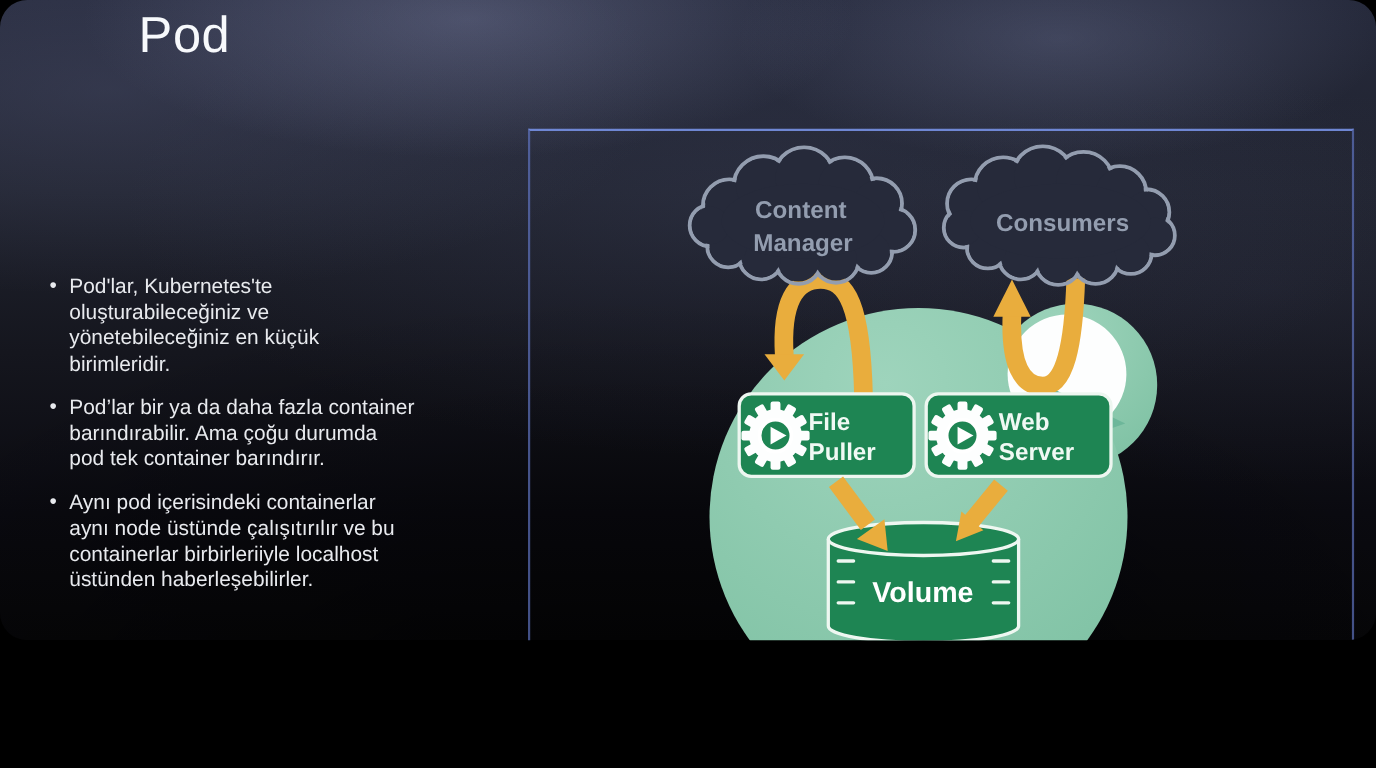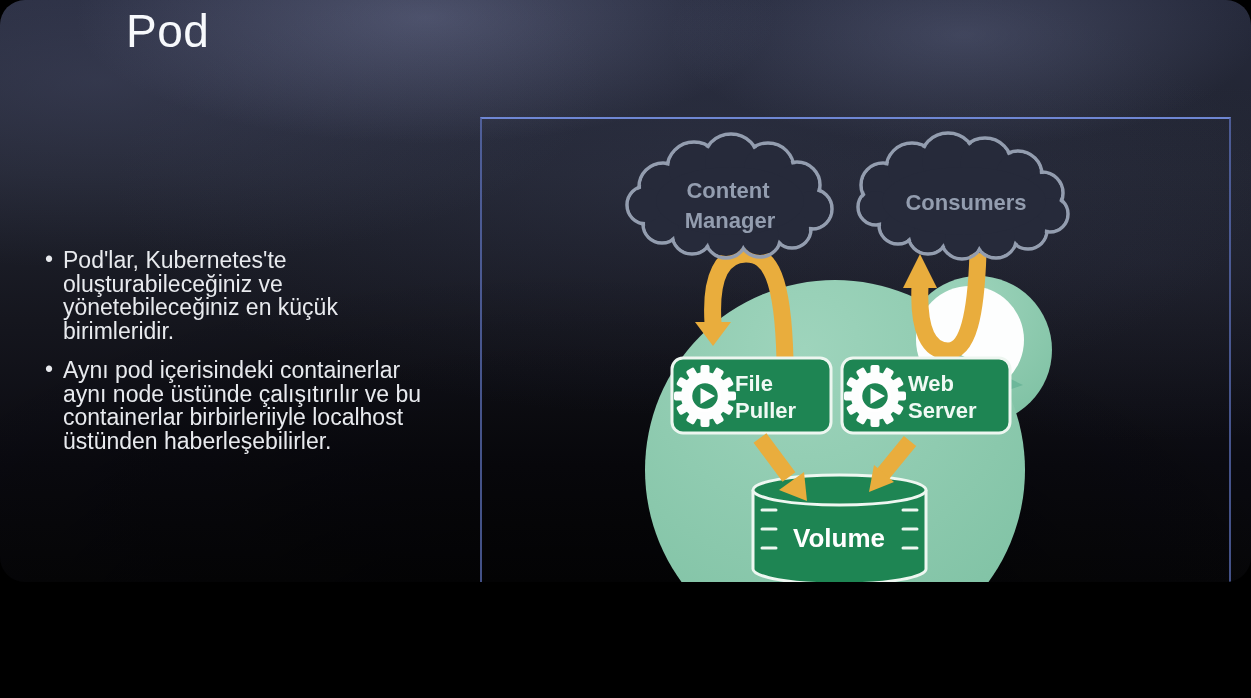--- a/index.html
+++ b/index.html
@@ -18,21 +18,21 @@
       radial-gradient(600px 240px at 92% 45%, rgba(70,75,105,.16), transparent 75%),
       radial-gradient(1000px 500px at 45% 115%, rgba(0,0,0,.65), transparent 80%),
       linear-gradient(180deg,#262a3c 0%,#20232f 30%,#15161e 55%,#0a0a10 80%,#060608 100%);
   }
   .title{
     position:absolute;left:126px;top:4px;margin:0;
     font-size:46px;font-weight:400;color:#f7f9fc;letter-spacing:.5px;
   }
   .bullets{
     position:absolute;left:44px;top:249px;width:445px;margin:0;padding:0;
-    list-style:none;color:#e8eaee;font-size:23px;line-height:23.5px;
+    list-style:none;color:#e8eaee;font-size:19px;line-height:23.5px;
   }
   .bullets li{position:relative;padding-left:19px;margin-bottom:16px;white-space:pre-line;}
   .bullets li::before{content:"\2022";position:absolute;left:1px;top:-1px;}
   .panel{
     position:absolute;left:480px;top:117px;width:751px;height:546px;box-sizing:border-box;
     border:2px solid var(--panel-border-blue,#5f73be);
     border-color:rgba(95,115,190,.70);
     border-top-color:rgba(115,140,220,.95);
   }
   .diagram{position:absolute;left:480px;top:117px;}
@@ -59,20 +59,23 @@
 <div class="stage">
   <div class="bg"></div>
 
   <h1 class="title">Pod</h1>
 
   <ul class="bullets">
     <li>Pod'lar, Kubernetes'te
 oluşturabileceğiniz ve
 yönetebileceğiniz en küçük
 birimleridir.</li>
+    <li>Pod’lar bir ya da daha fazla container
+barındırabilir. Ama çoğu durumda
+pod tek container barındırır.</li>
     <li>Aynı pod içerisindeki containerlar
 aynı node üstünde çalışıtırılır ve bu
 containerlar birbirleriiyle localhost
 üstünden haberleşebilirler.</li>
   </ul>
 
   <div class="panel"></div>
 
   <svg class="diagram" width="753" height="548" viewBox="0 0 753 548">
     <defs>

